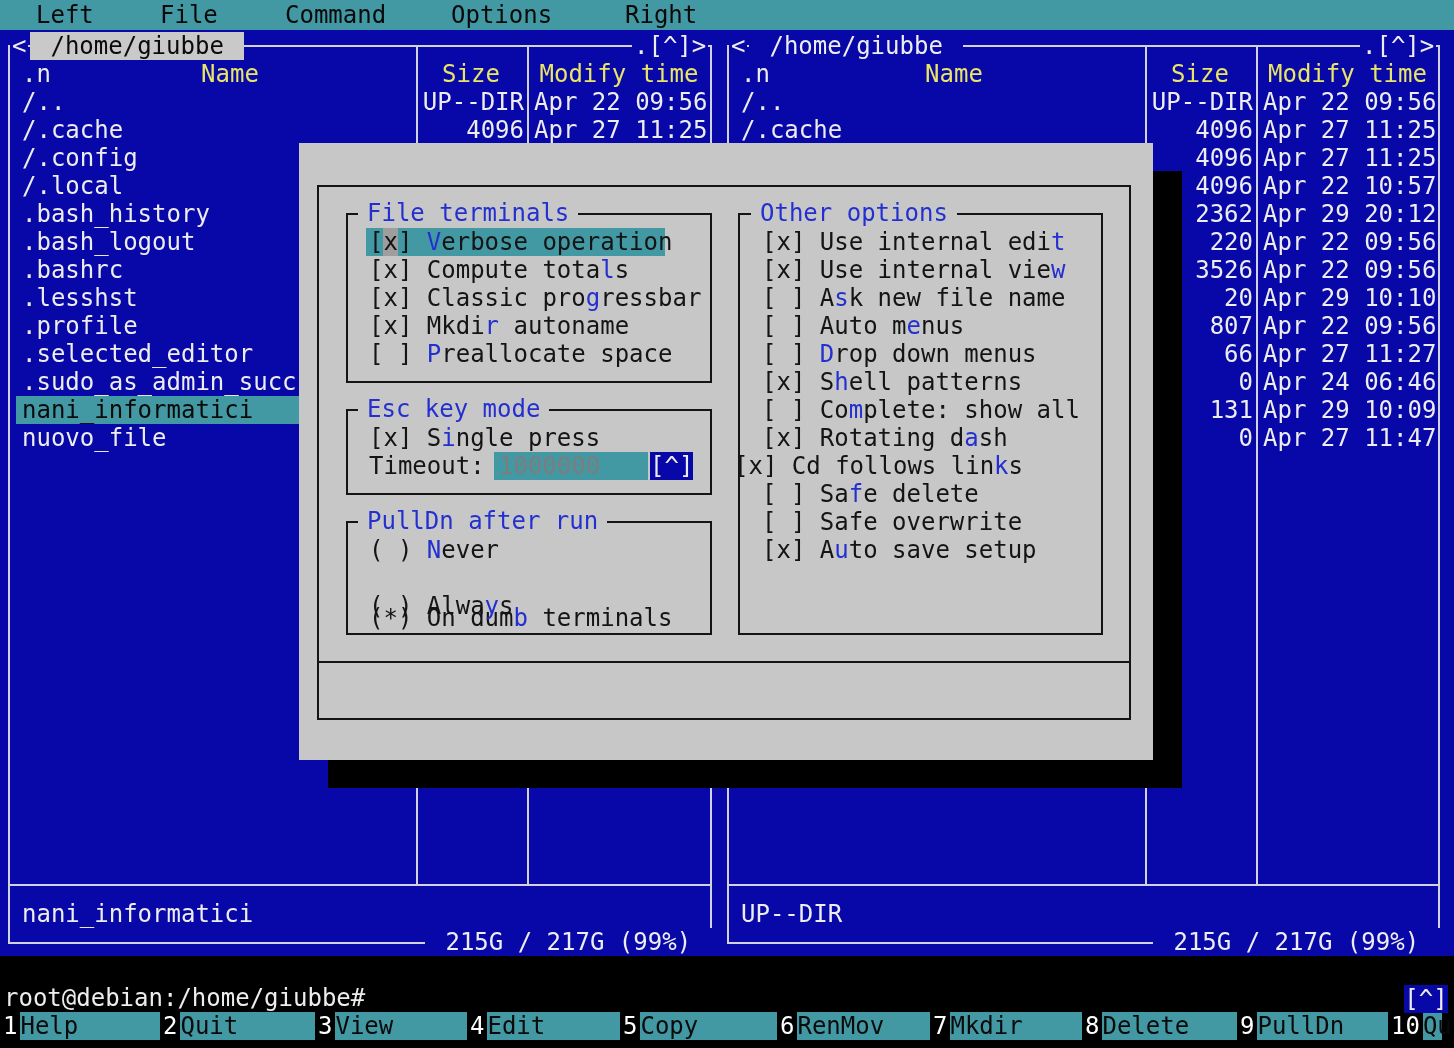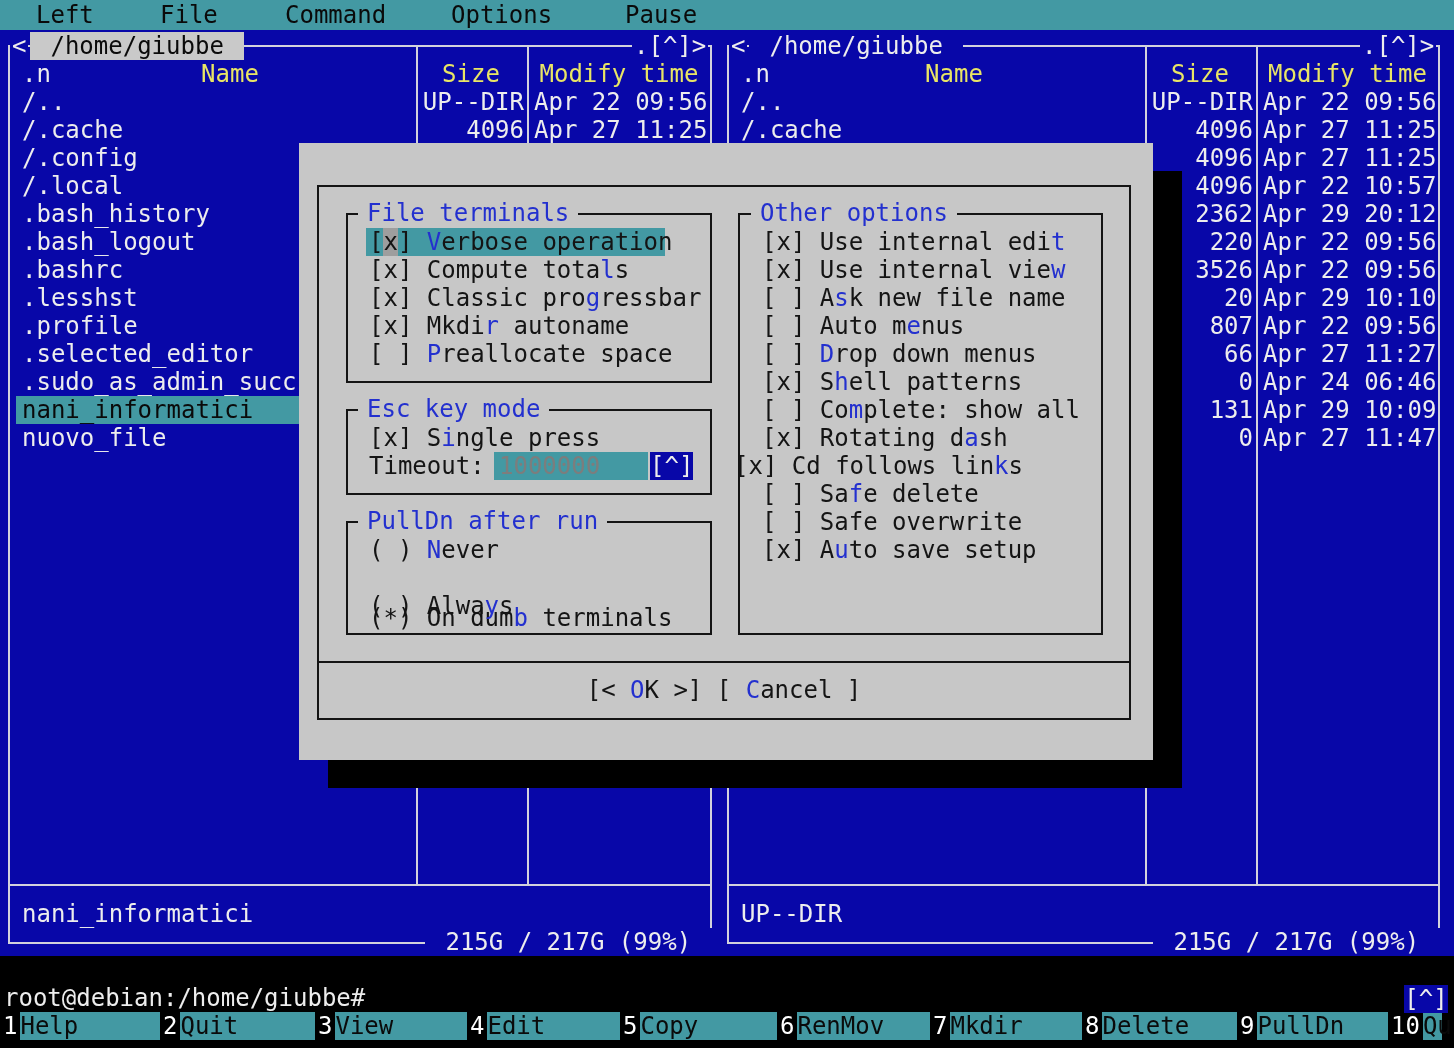--- a/index.html
+++ b/index.html
@@ -48,21 +48,21 @@
 </head>
 <body>
 
 <div class="screen">
   <div class="bluearea"></div>
   <div class="menubar" id="menubar">
       <div class="t" style="left: 36px; top: 1px;">Left</div>
       <div class="t" style="left: 160px; top: 1px;">File</div>
       <div class="t" style="left: 285px; top: 1px;">Command</div>
       <div class="t" style="left: 451px; top: 1px;">Options</div>
-      <div class="t" style="left: 625px; top: 1px;">Pause</div>
+      <div class="t" style="left: 625px; top: 1px;">Right</div>
     </div>
   <div id="panels">
       <div class="panelbox" style="left: 8px; top: 45px; width: 704px; height: 899px;"></div>
       <div class="vline" style="left: 416px; top: 47px; height: 838px;"></div>
       <div class="vline" style="left: 527px; top: 47px; height: 838px;"></div>
       <div class="hline" style="left: 10px; top: 884px; width: 700px;"></div>
       <div class="chip" style="left: 10px; top: 32px; padding: 0px 2px;">&lt;</div>
       <div class="chip graychip" style="left: 30px; top: 32px;"> /home/giubbe </div>
       <div class="chip" style="left: 632px; top: 32px; padding: 0px 2px;">.[^]&gt;</div>
       <div class="t" style="left: 22px; top: 60px;">.n</div>
@@ -250,21 +250,20 @@
       <div class="ditem" style="left: 762px; top: 312px;">[ ] Auto m<span class="hot">e</span>nus</div>
       <div class="ditem" style="left: 762px; top: 340px;">[ ] <span class="hot">D</span>rop down menus</div>
       <div class="ditem" style="left: 762px; top: 368px;">[x] S<span class="hot">h</span>ell patterns</div>
       <div class="ditem" style="left: 762px; top: 396px;">[ ] Co<span class="hot">m</span>plete: show all</div>
       <div class="ditem" style="left: 762px; top: 424px;">[x] Rotating d<span class="hot">a</span>sh</div>
       <div class="ditem" style="left: 734px; top: 452px;">[x] Cd follows lin<span class="hot">k</span>s</div>
       <div class="ditem" style="left: 762px; top: 480px;">[ ] Sa<span class="hot">f</span>e delete</div>
       <div class="ditem" style="left: 762px; top: 508px;">[ ] Safe overwrite</div>
       <div class="ditem" style="left: 762px; top: 536px;">[x] A<span class="hot">u</span>to save setup</div>
     </div>
-  <div class="t" id="buttonrow" style="left:317px;top:676px;width:814px;text-align:center;z-index:5;color:#141414;"><span>[&lt; <span class="hot">O</span>K &gt;]</span> <span>[ <span class="hot">C</span>ancel ]</span></div>
 
   <div class="blackrow" style="top:984px;">
     <span class="t" style="left:4px;">root@debian:/home/giubbe#</span>
   </div>
   <div class="badge" style="left:1404px;top:985px;width:44px;z-index:6;">[^]</div>
 
   <div class="fnbar" id="fnbar">
     <div class="abs" style="left:1442px;top:0;width:12px;height:28px;background:#000;"></div>
   <div class="fnkey" style="left: 0px; top: 0px;"><span class="fnnum">1</span><span class="fnlbl">Help</span></div>
       <div class="fnkey" style="left: 160px; top: 0px;"><span class="fnnum">2</span><span class="fnlbl">Quit</span></div>

